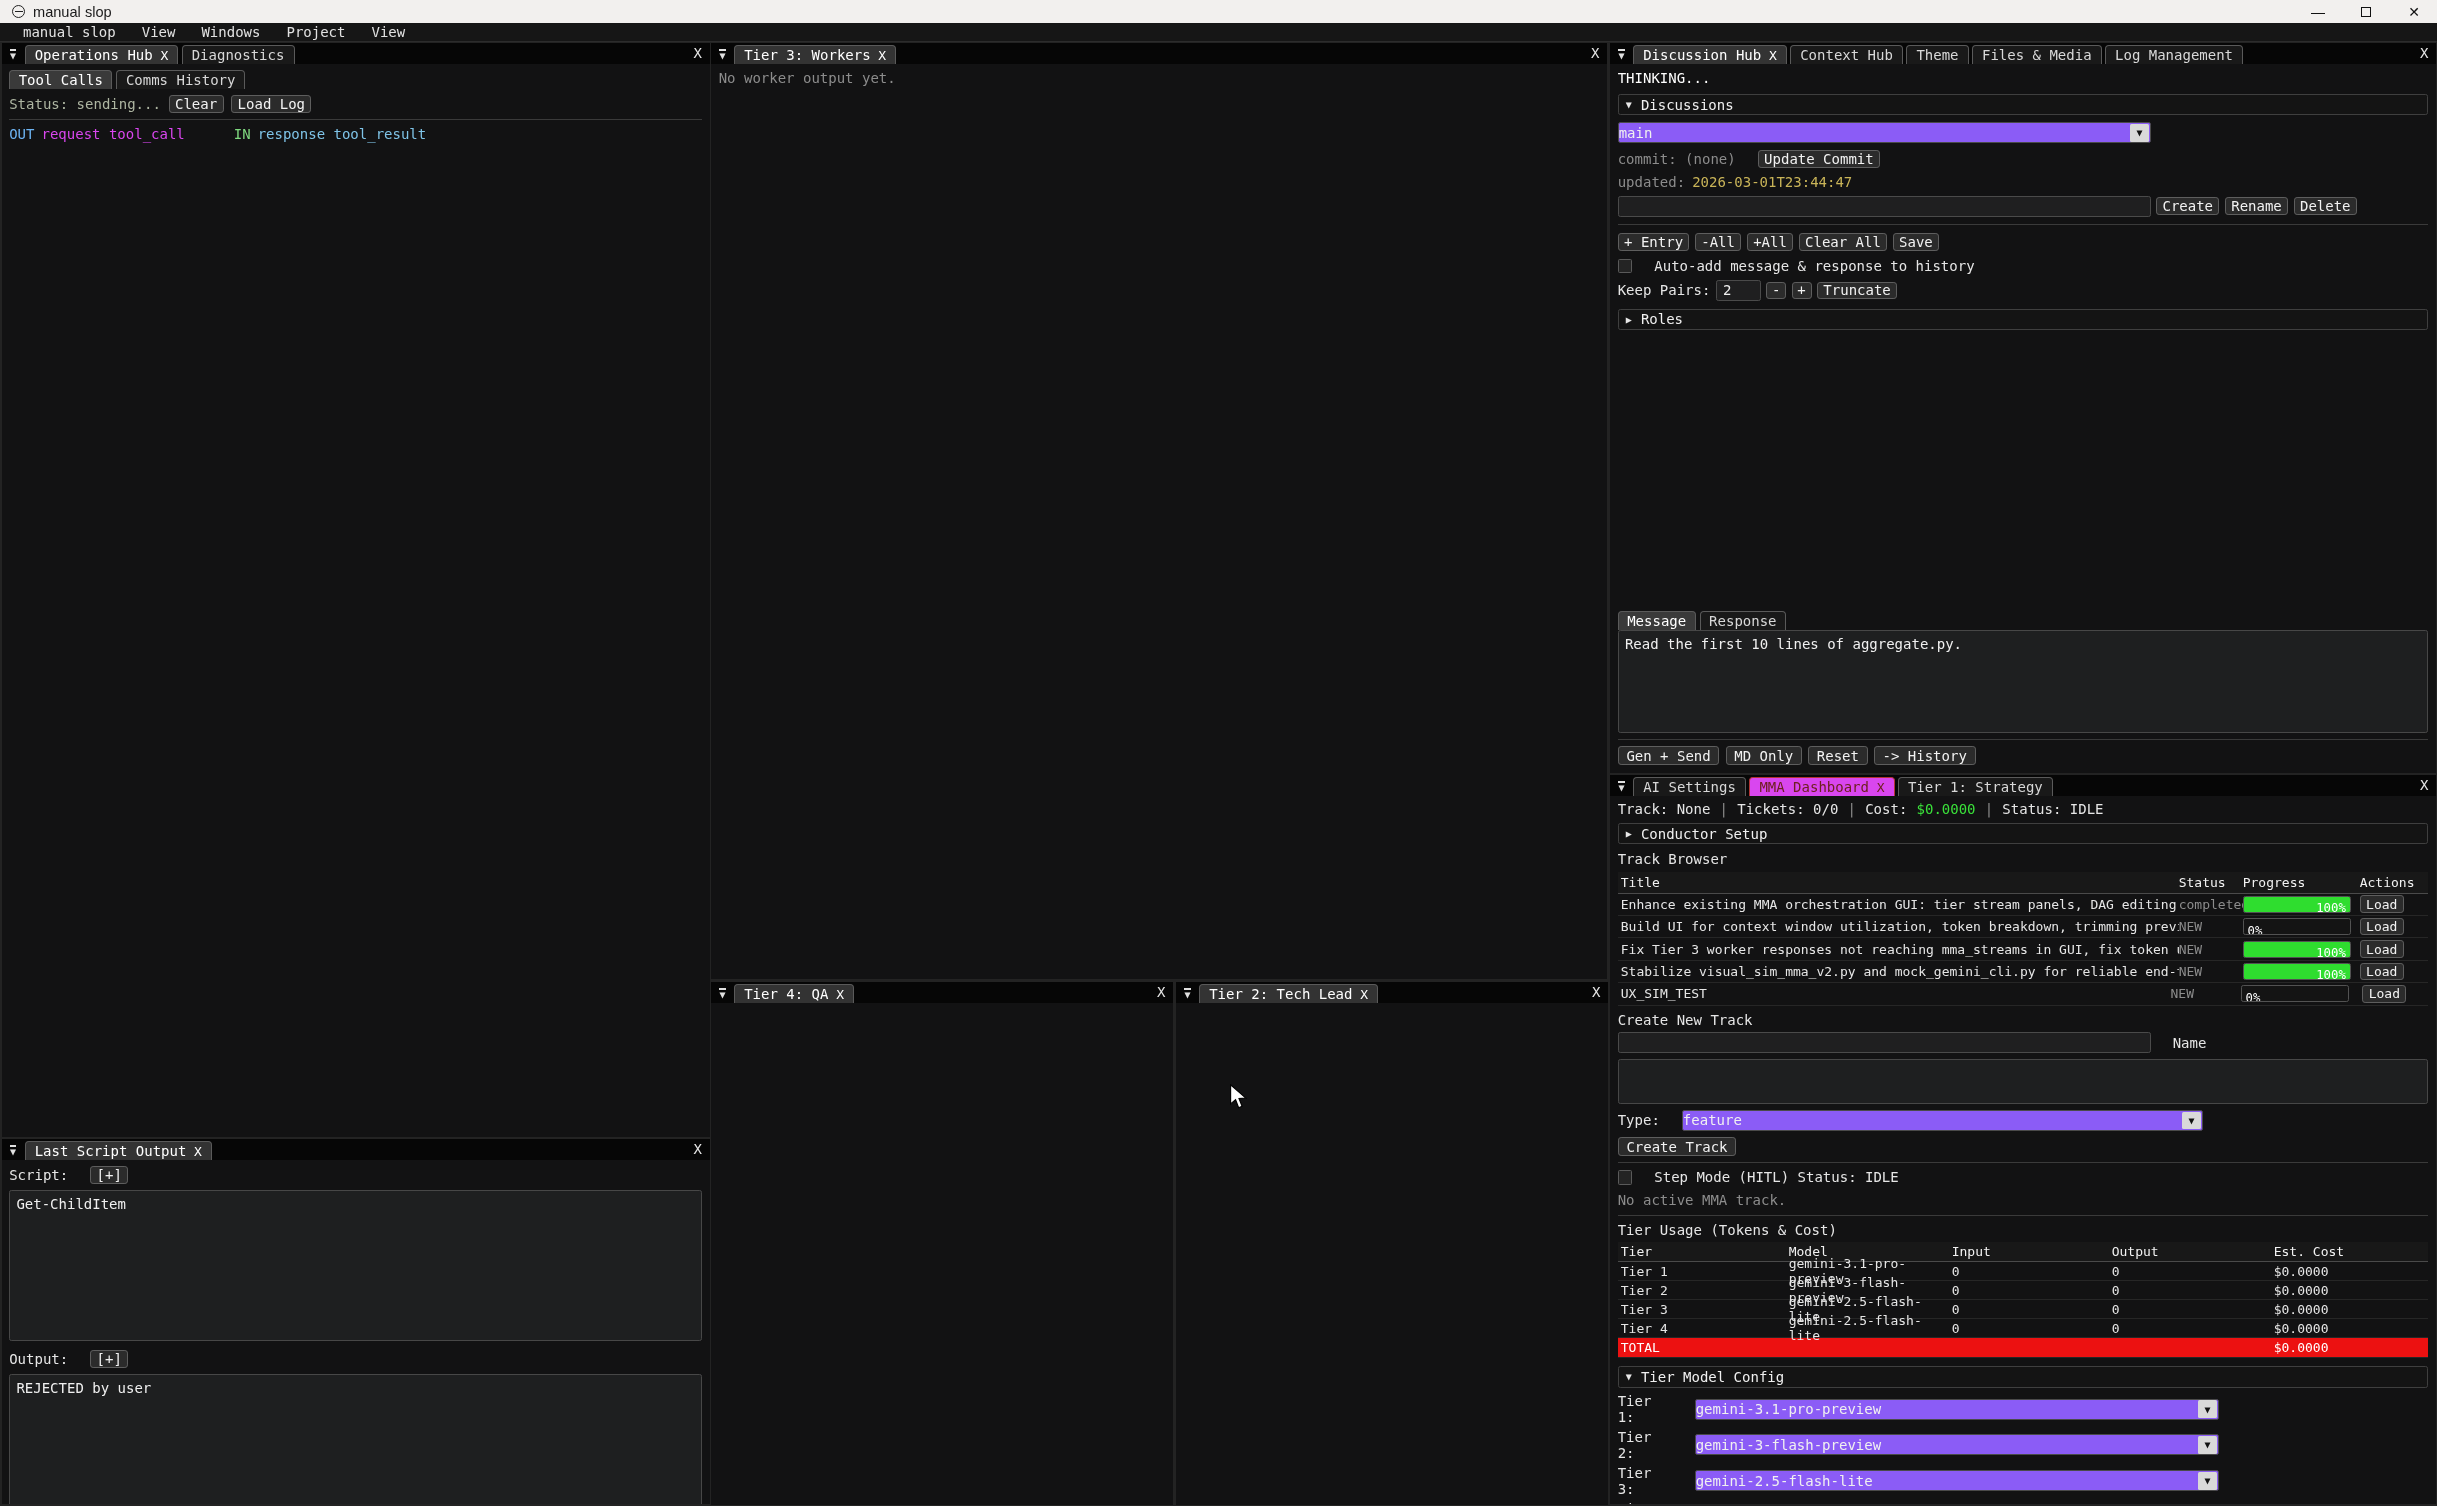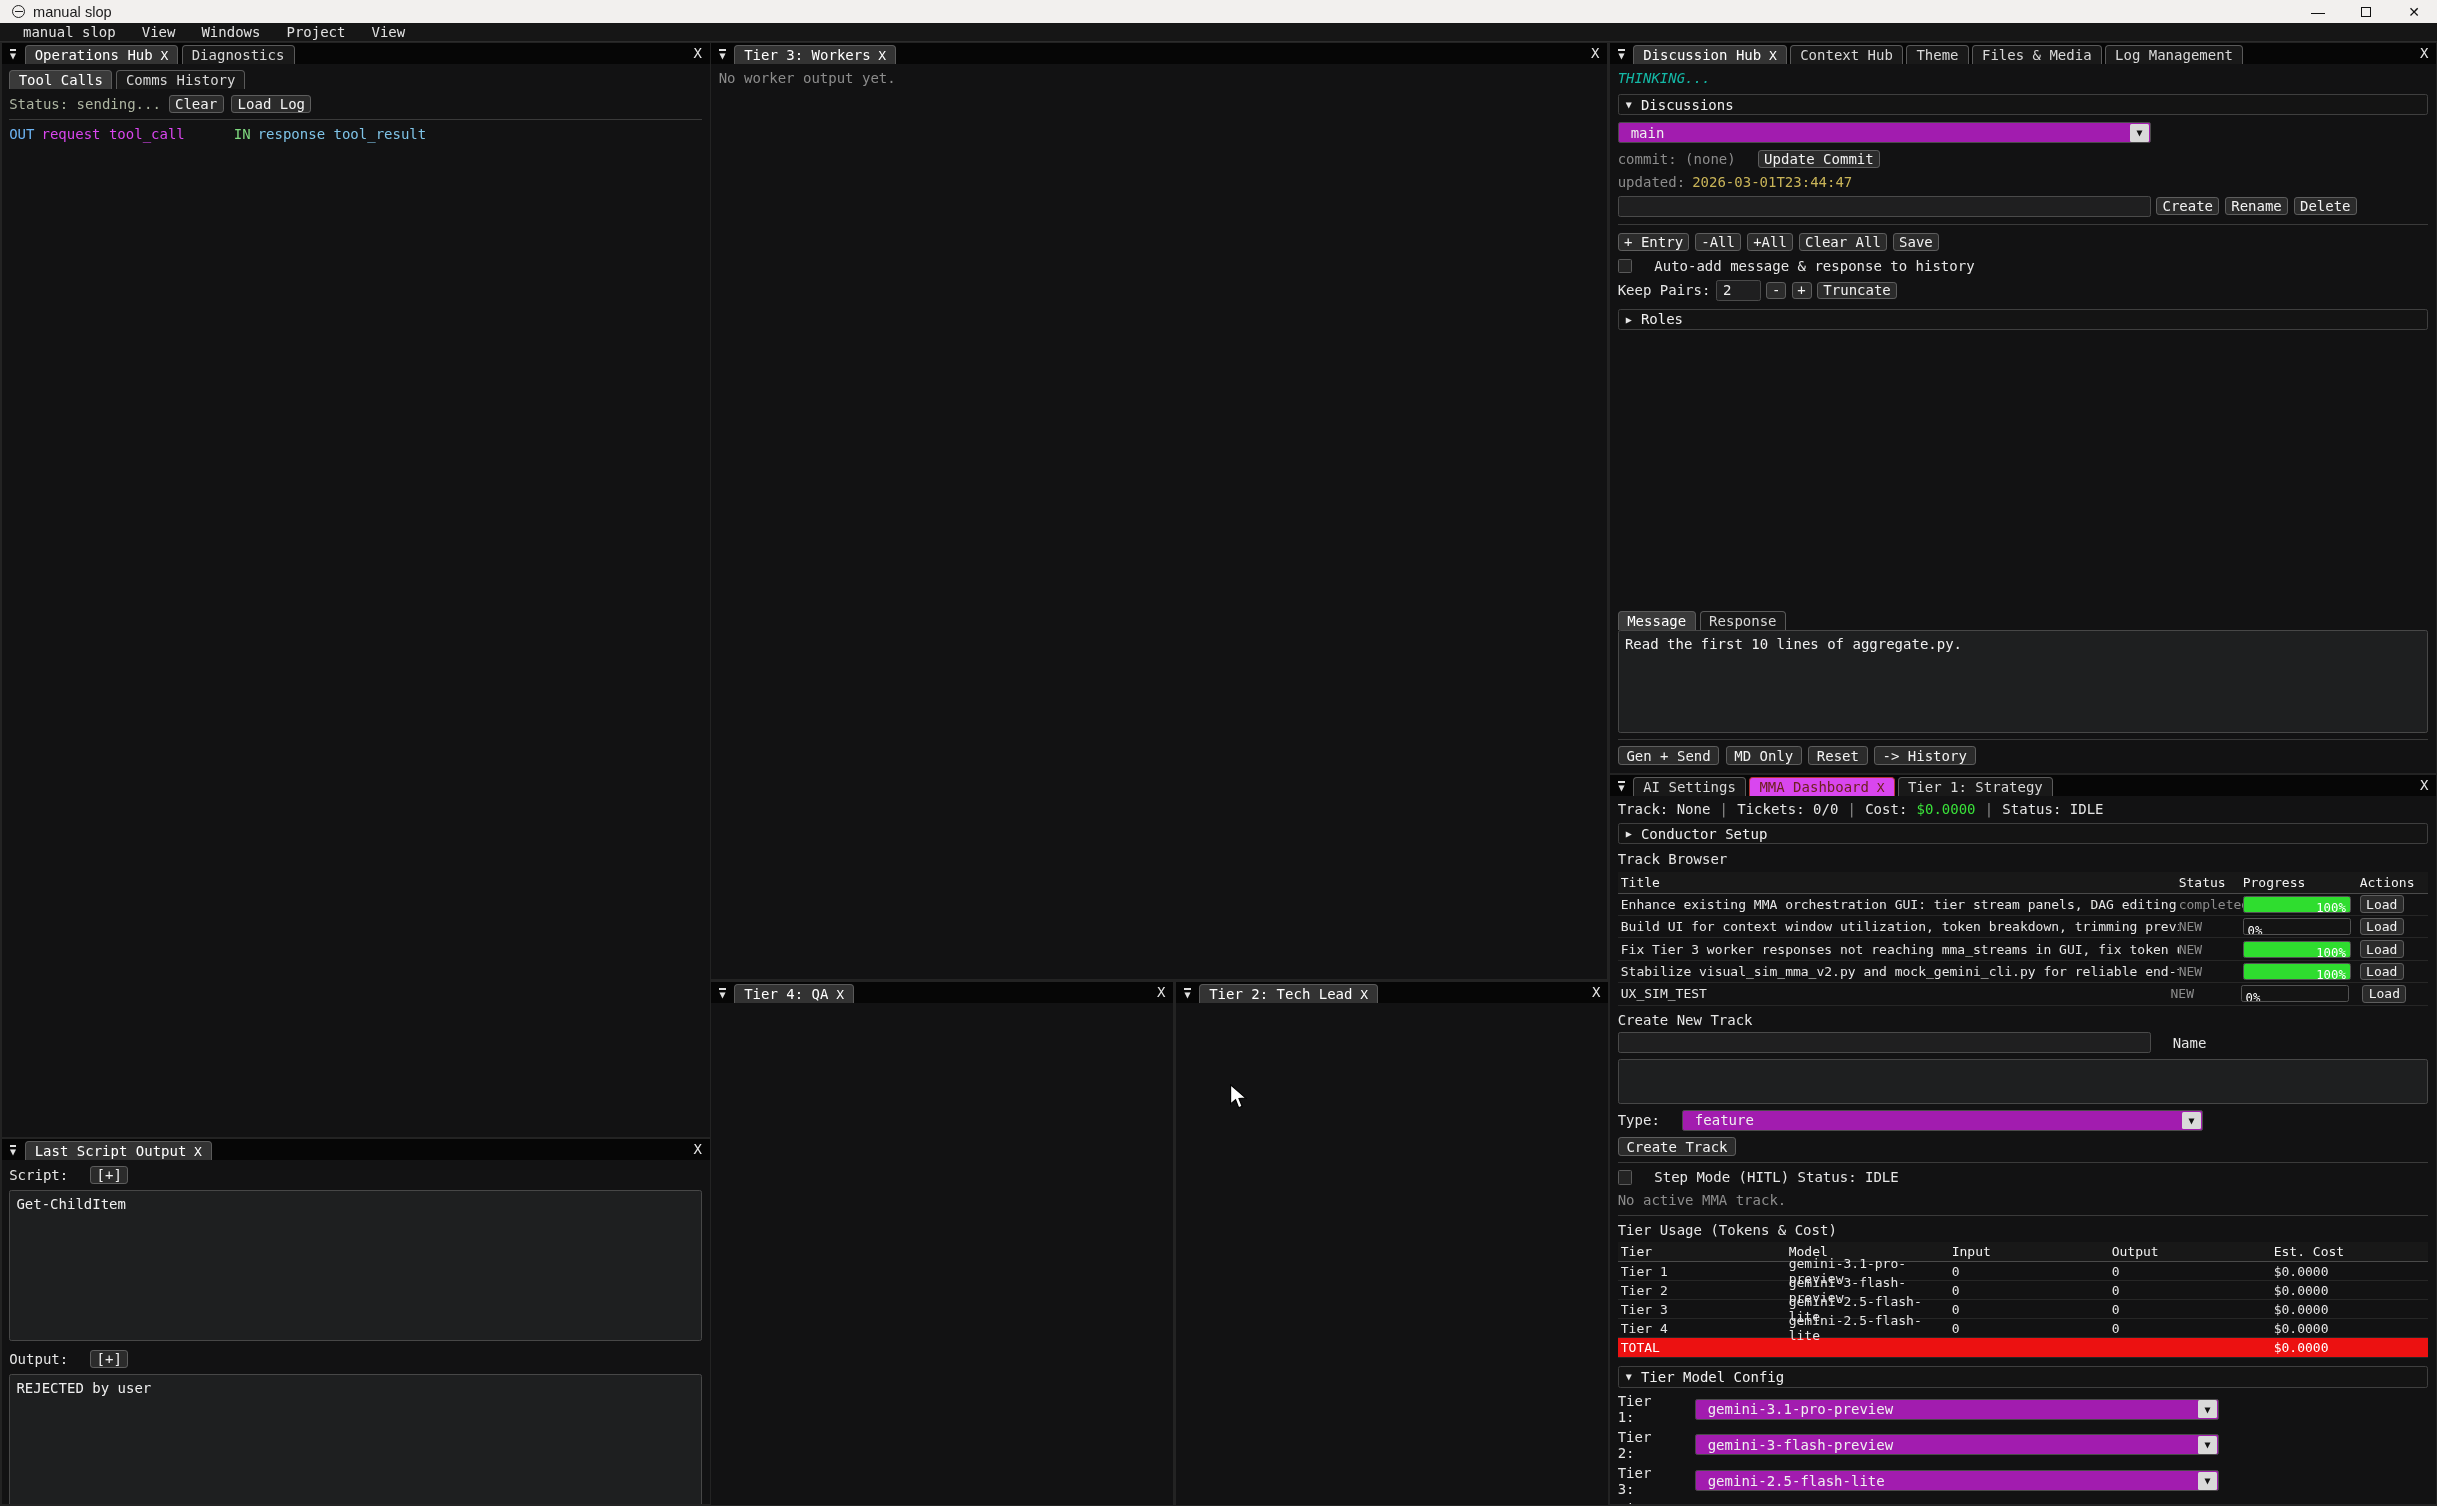--- a/index.html
+++ b/index.html
@@ -47,22 +47,22 @@
   .btn.small { height:17.7px; padding:0 5.4px; }
   .innertabs { display:flex; gap:3.9px; align-items:flex-end; margin-bottom:6.2px; }
   .itab { height:19px; padding:0 8.5px; display:flex; align-items:center;
     border:0.8px solid #5a5a5a; border-bottom:none; border-radius:3.9px 3.9px 0 0;
     background:#191919; color:#d8d8d8; }
   .itab.active { background:#3a3a3a; color:#fff; }
   .hsep { border-top:0.8px solid #3a3a3a; margin:6.2px 0; }
   .header-bar { border:0.8px solid #3f3f3f; border-radius:2.3px; background:#141414;
     height:21.6px; display:flex; align-items:center; gap:9.2px; padding:0 7px; color:#f0f0f0; }
   .tri { font-size:10px; color:#e8e8e8; }
-  .combo { background:#a21caf; border:0.8px solid #4a4a4a; border-radius:2.3px;
-    height:21px; display:flex; align-items:center; position:relative; padding:0 12px; color:#f0f0f0; }
+  .combo { background:#8b5cf6; border:0.8px solid #4a4a4a; border-radius:2.3px;
+    height:21px; display:flex; align-items:center; position:relative; padding:0 0; color:#f0f0f0; }
   .combo .arrow { position:absolute; right:0.8px; top:0.8px; bottom:0.8px; width:19px;
     background:#d9d9d9; border-radius:1.5px; display:flex; align-items:center; justify-content:center;
     color:#111; font-size:10px; }
   .tinput { background:#1f1f20; border:0.8px solid #4a4a4a; border-radius:2.3px;
     height:21px; color:#f0f0f0; font-family:inherit; font-size:14px; padding:0 6.2px; }
   .tarea { background:#1e1f20; border:0.8px solid #474747; border-radius:2.3px; width:100%;
     color:#f0f0f0; font-family:inherit; font-size:14px; padding:4.6px 6.2px; resize:none; }
   .checkbox { width:14.6px; height:14.6px; background:#242424; border:0.8px solid #5a5a5a;
     border-radius:1.5px; display:inline-block; flex:none; }
   .row { display:flex; align-items:center; gap:22px; }
@@ -72,21 +72,21 @@
   .tbl .th { color:#f2f2f2; }
   .tbl .hd { border-bottom:0.8px solid #4a4a4a; background:#181818; }
   .progress { width:108px; height:17px; background:#141414; border:0.8px solid #525252;
     border-radius:2.3px; position:relative; overflow:hidden; }
   .progress .fill { position:absolute; left:0; top:0; bottom:0; background:#2fdd2f; }
   .progress .plabel { position:absolute; top:8px; bottom:0; display:flex; align-items:center;
     font-size:12.3px; color:#fff; }
   .total-row { background:#ec1111; color:#fff; }
   .green { color:#3ae13a; }
   .gold { color:#c9b458; }
-  .thinking { color:#14b8a6;font-style:italic; }
+  .thinking { color:#ffffff; }
   .statusline { color:#aeb6a2; }
   .out-tag{ color:#6db3f2; } .out-body{ color:#d946ef; }
   .in-tag{ color:#7fd97f; } .in-body{ color:#7fc4e8; }
   
   .cursor { position:absolute; left:1229px; top:1084px; width:18.5px; height:26px; z-index:50; }
 </style>
 </head>
 <body>
 
 <div id="root">

